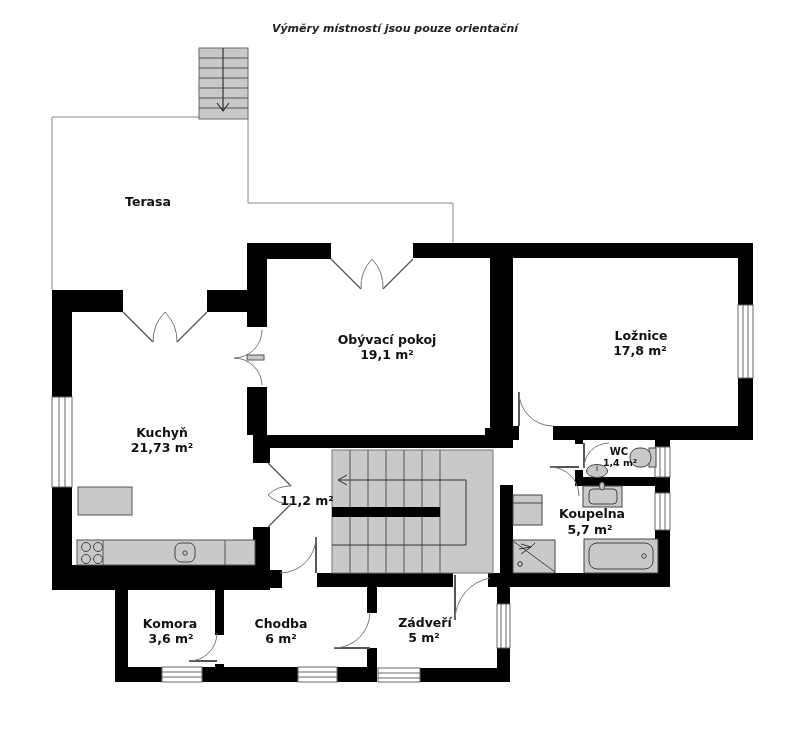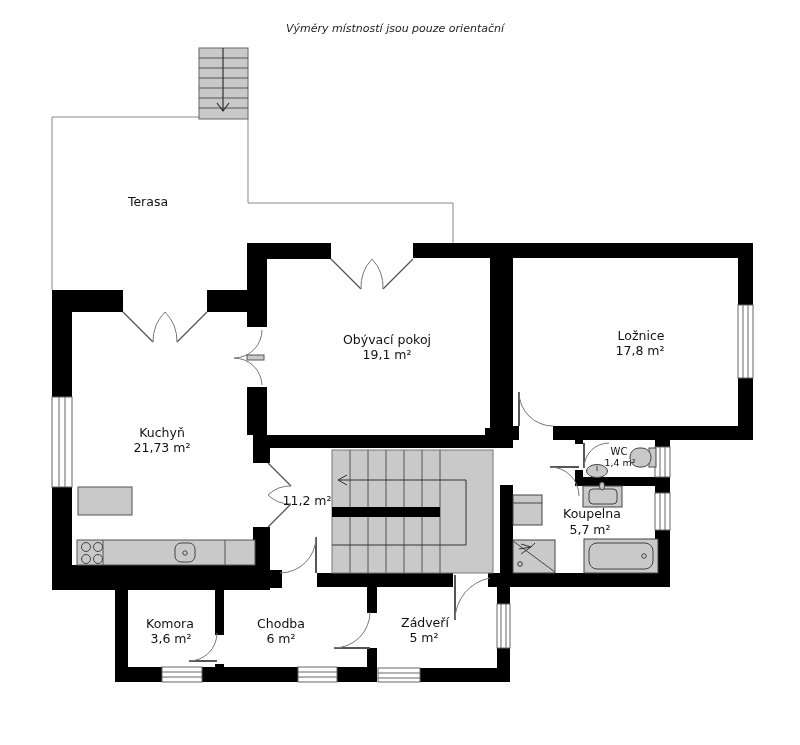--- a/index.html
+++ b/index.html
@@ -1,16 +1,16 @@
 <!DOCTYPE html>
 <html><head>
 <meta charset="utf-8">
 <style>
   html,body{margin:0;padding:0;background:#ffffff;}
-  .plan{width:800px;height:745px;position:relative;background:#fff;overflow:hidden;}
+  .plan{width:800px;height:745px;position:relative;background:#fff;overflow:hidden;font-weight:bold;}
   svg{display:block;}
   text{font-family:"DejaVu Sans","Liberation Sans",sans-serif;fill:#111;}
   .room-name{font-size:12.5px;}
   .room-area{font-size:12.5px;}
   .small-name{font-size:10px;}
   .small-area{font-size:9.5px;}
   .disclaimer{font-size:11px;font-style:italic;fill:#222;}
 </style>
 </head>
 <body>

